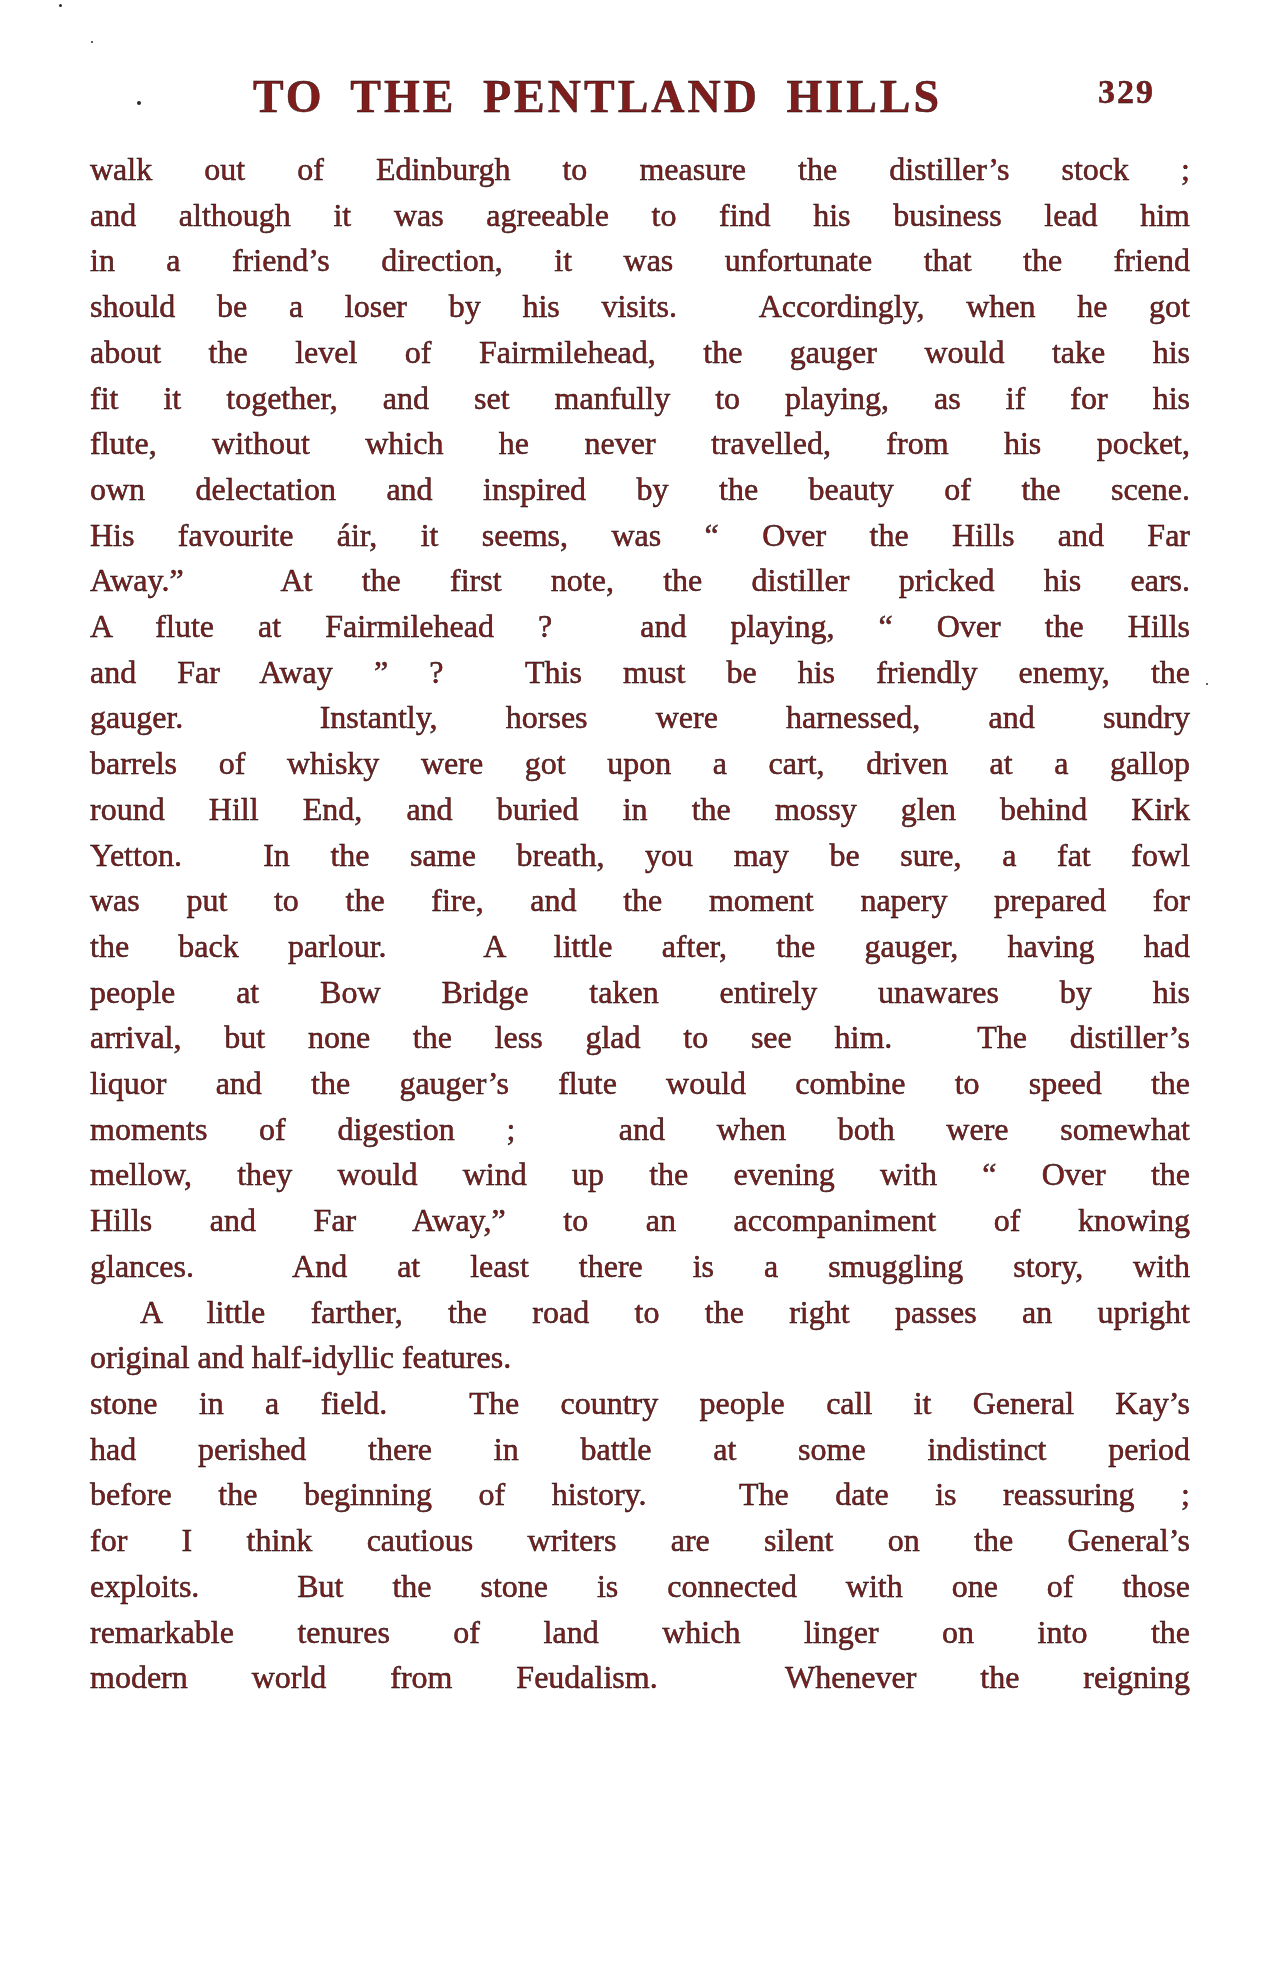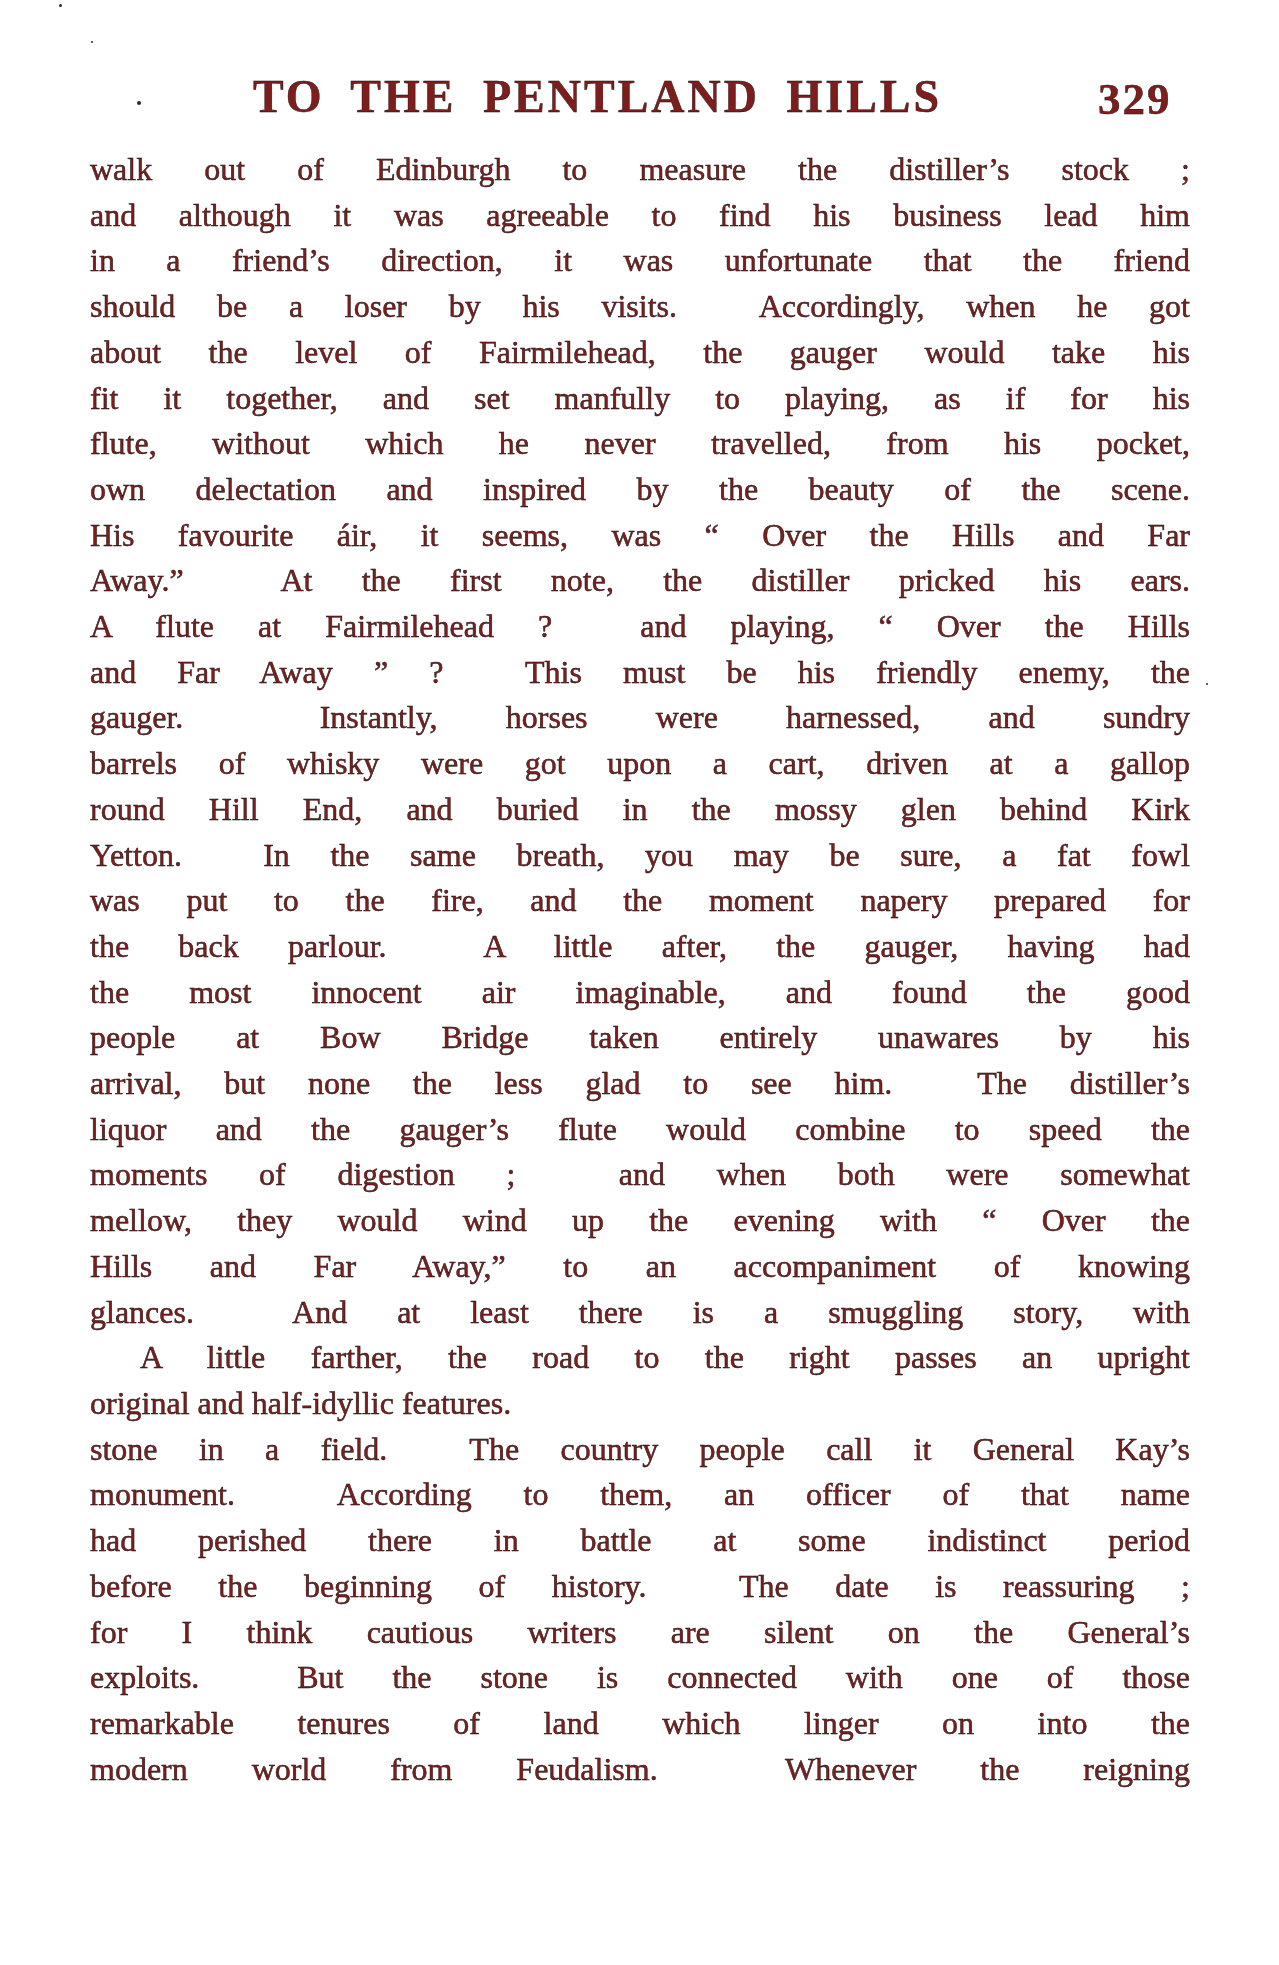--- a/index.html
+++ b/index.html
@@ -24,21 +24,21 @@
     font-weight: bold;
     letter-spacing: 3px;
     word-spacing: 12px;
     white-space: nowrap;
     -webkit-text-stroke: 0.4px #0c0c0c;
   }
   .page-number {
     position: absolute;
     left: 1098px;
     top: 73px;
-    font-size: 45px;
+    font-size: 34px;
     font-weight: bold;
     letter-spacing: 2px;
     -webkit-text-stroke: 0.4px #0c0c0c;
   }
   .text-block {
     position: absolute;
     left: 90px;
     top: 147px;
     width: 1100px;
   }
@@ -86,32 +86,30 @@
       <div class="text-line">His favourite áir, it seems, was “ Over the Hills and Far</div>
       <div class="text-line">Away.”&nbsp; At the first note, the distiller pricked his ears.</div>
       <div class="text-line">A flute at Fairmilehead ?&nbsp; and playing, “ Over the Hills</div>
       <div class="text-line">and Far Away ” ?&nbsp; This must be his friendly enemy, the</div>
       <div class="text-line">gauger.&nbsp; Instantly, horses were harnessed, and sundry</div>
       <div class="text-line">barrels of whisky were got upon a cart, driven at a gallop</div>
       <div class="text-line">round Hill End, and buried in the mossy glen behind Kirk</div>
       <div class="text-line">Yetton.&nbsp; In the same breath, you may be sure, a fat fowl</div>
       <div class="text-line">was put to the fire, and the moment napery prepared for</div>
       <div class="text-line">the back parlour.&nbsp; A little after, the gauger, having had</div>
-      <div class="text-line">the most innocent air imaginable, and found the good</div>
       <div class="text-line">people at Bow Bridge taken entirely unawares by his</div>
       <div class="text-line">arrival, but none the less glad to see him.&nbsp; The distiller’s</div>
       <div class="text-line">liquor and the gauger’s flute would combine to speed the</div>
       <div class="text-line">moments of digestion ;&nbsp; and when both were somewhat</div>
       <div class="text-line">mellow, they would wind up the evening with “ Over the</div>
       <div class="text-line">Hills and Far Away,” to an accompaniment of knowing</div>
       <div class="text-line">glances.&nbsp; And at least there is a smuggling story, with</div>
       <div class="text-line indent">A little farther, the road to the right passes an upright</div>
       <div class="text-line para-end">original and half-idyllic features.</div>
       <div class="text-line">stone in a field.&nbsp; The country people call it General Kay’s</div>
-      <div class="text-line">monument.&nbsp; According to them, an officer of that name</div>
       <div class="text-line">had perished there in battle at some indistinct period</div>
       <div class="text-line">before the beginning of history.&nbsp; The date is reassuring ;</div>
       <div class="text-line">for I think cautious writers are silent on the General’s</div>
       <div class="text-line">exploits.&nbsp; But the stone is connected with one of those</div>
       <div class="text-line">remarkable tenures of land which linger on into the</div>
       <div class="text-line">modern world from Feudalism.&nbsp; Whenever the reigning</div>
     </div>
 
   <span class="speck s1"></span>
   <span class="speck s2"></span>

